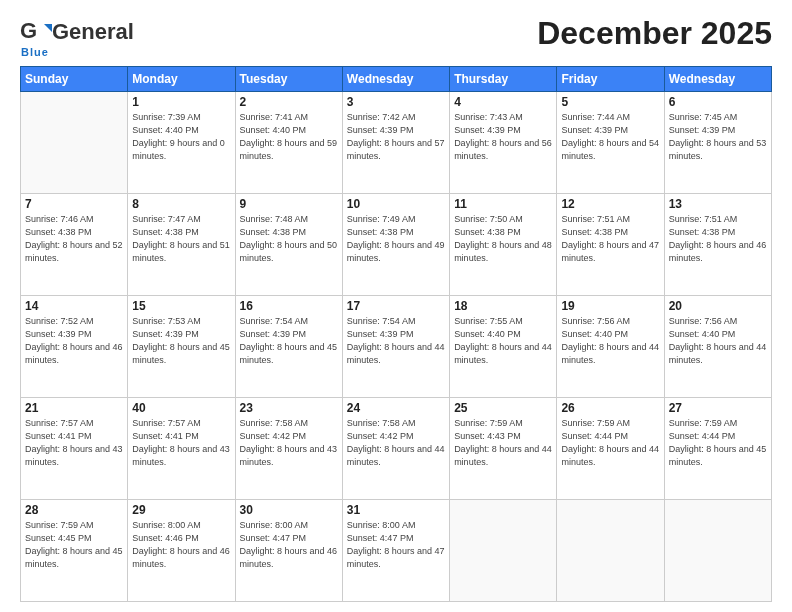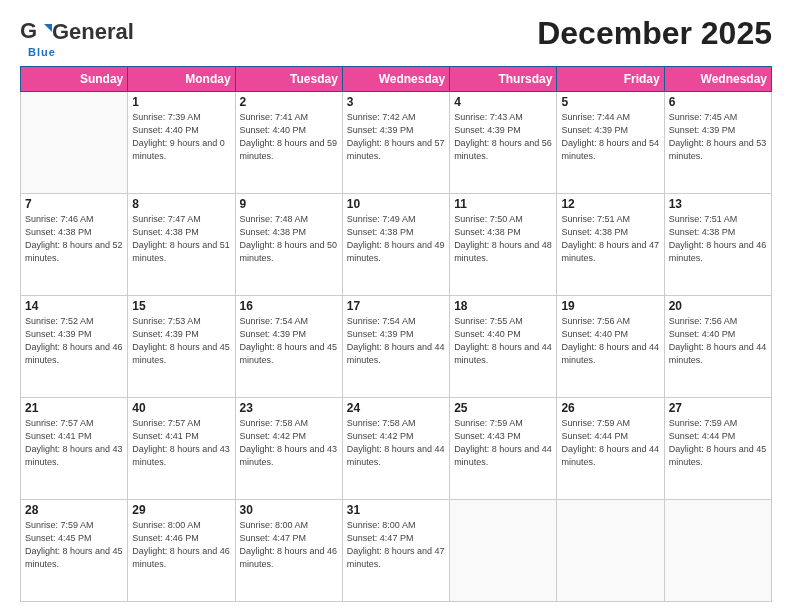--- a/index.html
+++ b/index.html
@@ -38,26 +38,26 @@
       margin-top: 2px;
     }
     .calendar {
       flex: 1;
       border: 1px solid #ccc;
       border-collapse: collapse;
       width: 100%;
       table-layout: fixed;
     }
     .calendar th {
-      background-color: #ec4899;
+      background-color: #3b82f6;
       color: white;
       font-size: 12px;
       font-weight: bold;
       padding: 5px 4px;
-      text-align: right;
+      text-align: left;
       border: 1px solid #1a5a9a;
     }
     .calendar td {
       border: 1px solid #ccc;
       vertical-align: top;
       padding: 3px 4px;
       font-size: 9.5px;
       color: #333;
       width: calc(100% / 7);
       height: 88px;
@@ -85,21 +85,21 @@
     .logo-row {
       display: flex;
       align-items: center;
     }
     .logo-sub {
       font-size: 11px;
       color: #1a6fc4;
       font-weight: bold;
       letter-spacing: 1px;
       margin-top: -2px;
-      margin-left: 8px;
+      margin-left: 1px;
     }
   </style>
 </head>
 <body>
 
 <div class="page">
   <div class="header">
     <div class="logo-container">
       <div class="logo-row">
         <svg width="32" height="32" viewBox="0 0 32 32">

